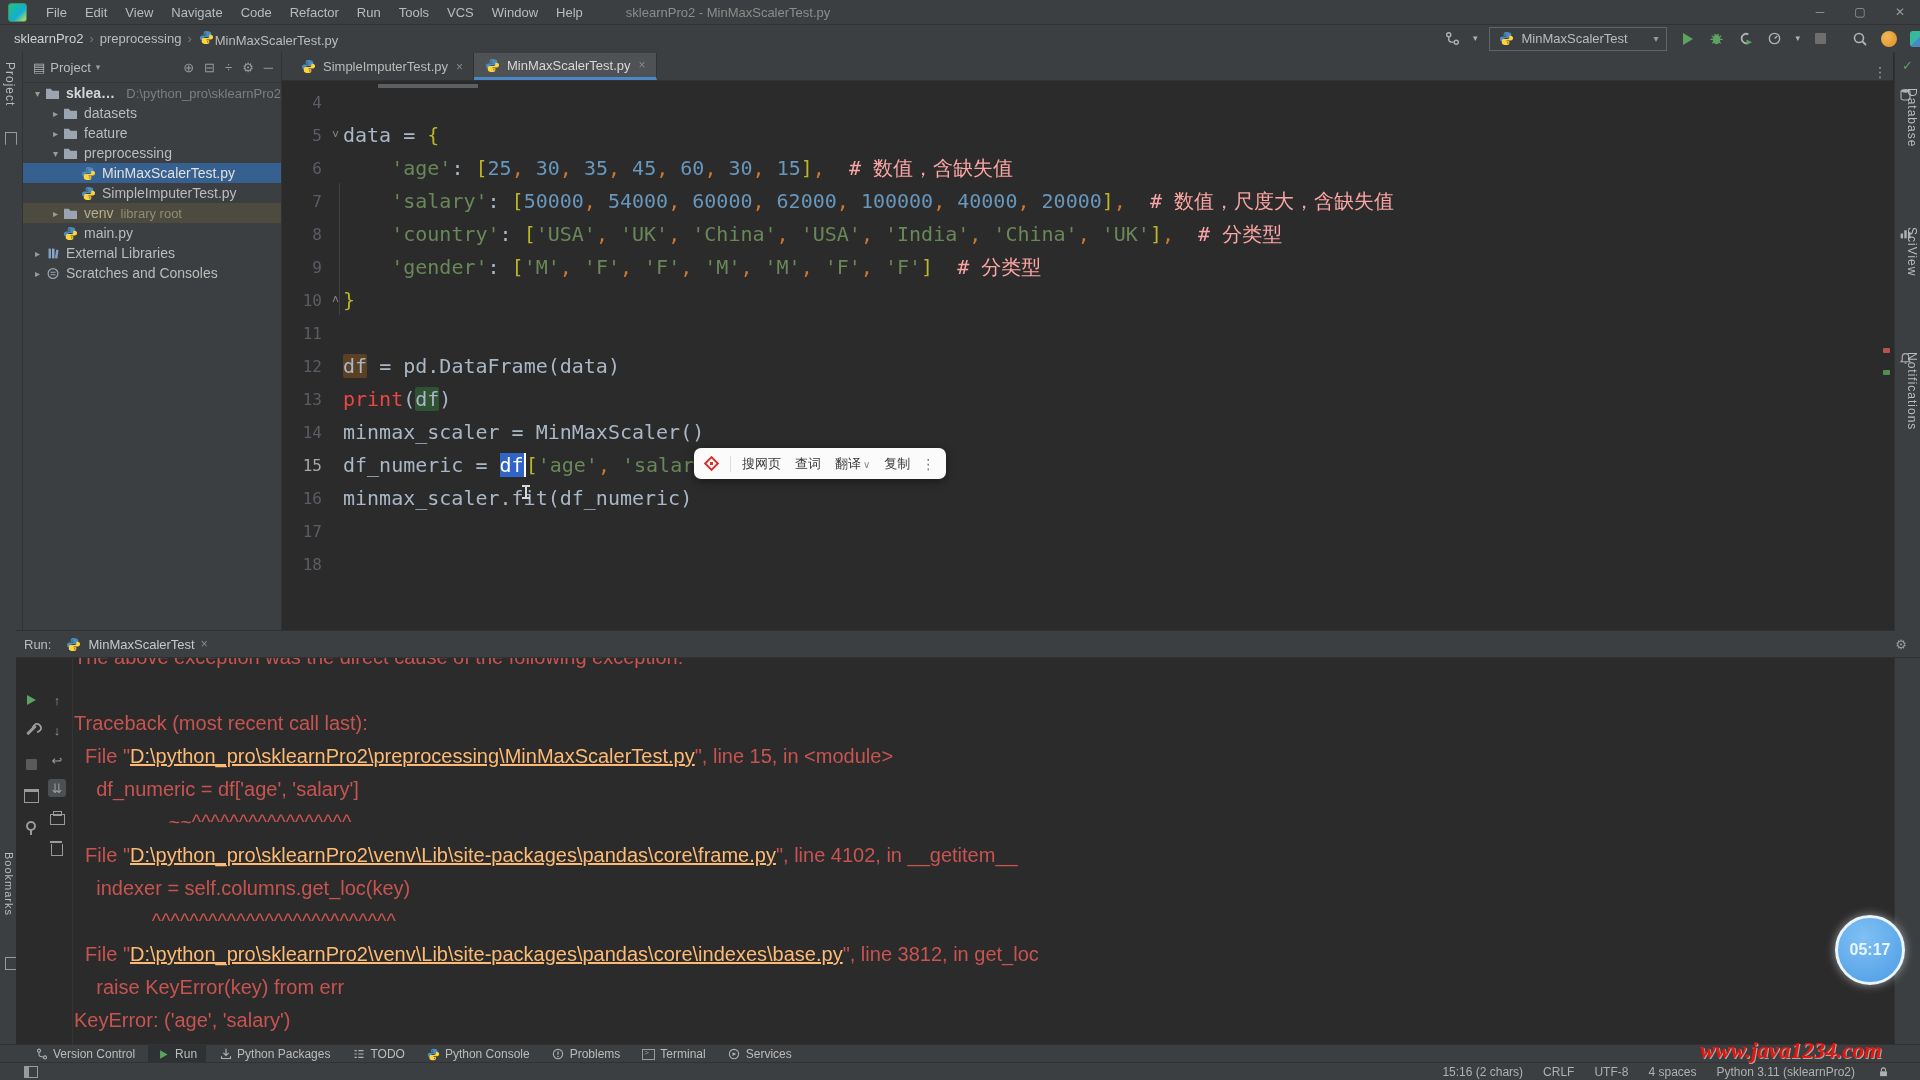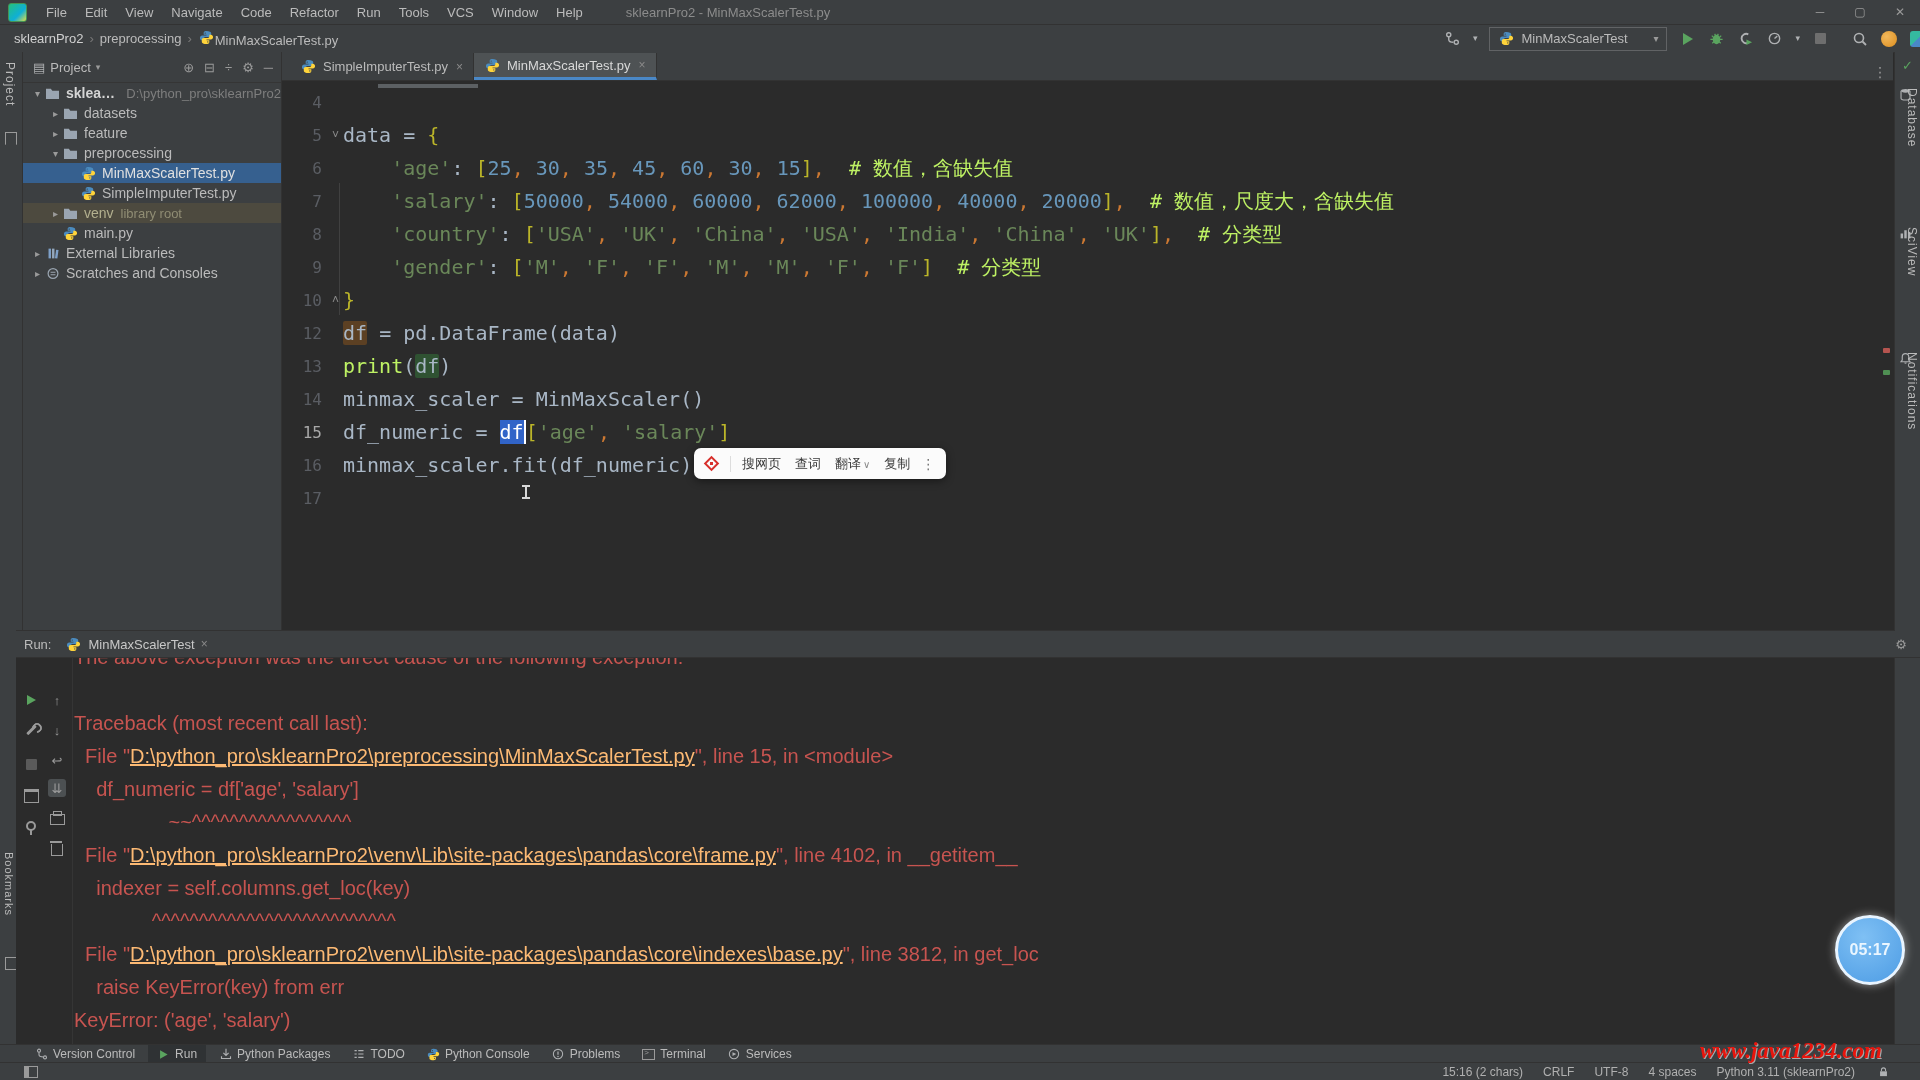--- a/index.html
+++ b/index.html
@@ -54,21 +54,21 @@
   .tab .x{color:#8A8A8A;font-size:12px;margin-left:2px;}
   .tab.active{background:#4E5254;border-bottom:3px solid #4A88C7;height:24px;color:#D8D8D8;}
   .tabbar-right{margin-left:auto;display:flex;align-items:center;gap:8px;margin-right:6px;}
   .code{position:absolute;left:0;top:28px;right:0;bottom:0;font-size:20px;line-height:33px;}
   .code-line{display:flex;height:33px;white-space:pre;}
   .ln{width:40px;flex:0 0 auto;text-align:right;padding-right:6px;color:#5A5D63;font-family:"DejaVu Sans Mono",monospace;font-size:16px;}
   .ln.cur{color:#A8A8A8;}
   .foldc{width:15px;flex:0 0 auto;color:#8A8A8A;font-size:12px;text-align:center;}
   .ctext{font-family:"DejaVu Sans Mono",monospace;color:#A9B7C6;}
   .tk-st{color:#6A8759}.tk-nu{color:#6897BB}.tk-br{color:#BBB529}.tk-or{color:#CC7832}
-  .tk-cm{color:#bef264}.tk-bi{color:#bef264}
+  .tk-cm{color:#fca5a5}.tk-bi{color:#ef4444}
   .tk-hlw{background:#5C4023;border-radius:2px;}
   .tk-hlg{background:#2F5232;border-radius:2px;}
   .tk-sel{background:#3164C8;color:#FFF;border-right:2px solid #FFFFFF;}
   .indent-guide{position:absolute;width:1px;background:#404040;}
   .sliver{position:absolute;background:#6E7377;opacity:.75;}
   .stripe-mark{position:absolute;width:7px;height:5px;border-radius:1px;}
 
   
   .ibeam{position:absolute;width:2px;height:14px;background:#D8D8D8;}
   .ibeam:before,.ibeam:after{content:"";position:absolute;left:-3px;width:8px;height:2px;background:#D8D8D8;}
@@ -397,26 +397,28 @@
     </div>
     <div class="sliver" style="left:96px;top:32px;width:100px;height:4px"></div>
     <div class="code" id="code" style="padding-top: 6px;">
         <div class="code-line"><span class="ln">4</span><span class="foldc"></span><span class="ctext"></span></div>
         <div class="code-line"><span class="ln">5</span><span class="foldc">˅</span><span class="ctext"><span>data</span><span> = </span><span class="tk-br">{</span></span></div>
         <div class="code-line"><span class="ln">6</span><span class="foldc"></span><span class="ctext"><span>    </span><span class="tk-st">'age'</span><span>: </span><span class="tk-br">[</span><span class="tk-nu">25</span><span class="tk-or">, </span><span class="tk-nu">30</span><span class="tk-or">, </span><span class="tk-nu">35</span><span class="tk-or">, </span><span class="tk-nu">45</span><span class="tk-or">, </span><span class="tk-nu">60</span><span class="tk-or">, </span><span class="tk-nu">30</span><span class="tk-or">, </span><span class="tk-nu">15</span><span class="tk-br">]</span><span class="tk-or">,</span><span>  </span><span class="tk-cm"># 数值，含缺失值</span></span></div>
         <div class="code-line"><span class="ln">7</span><span class="foldc"></span><span class="ctext"><span>    </span><span class="tk-st">'salary'</span><span>: </span><span class="tk-br">[</span><span class="tk-nu">50000</span><span class="tk-or">, </span><span class="tk-nu">54000</span><span class="tk-or">, </span><span class="tk-nu">60000</span><span class="tk-or">, </span><span class="tk-nu">62000</span><span class="tk-or">, </span><span class="tk-nu">100000</span><span class="tk-or">, </span><span class="tk-nu">40000</span><span class="tk-or">, </span><span class="tk-nu">20000</span><span class="tk-br">]</span><span class="tk-or">,</span><span>  </span><span class="tk-cm"># 数值，尺度大，含缺失值</span></span></div>
         <div class="code-line"><span class="ln">8</span><span class="foldc"></span><span class="ctext"><span>    </span><span class="tk-st">'country'</span><span>: </span><span class="tk-br">[</span><span class="tk-st">'USA'</span><span class="tk-or">, </span><span class="tk-st">'UK'</span><span class="tk-or">, </span><span class="tk-st">'China'</span><span class="tk-or">, </span><span class="tk-st">'USA'</span><span class="tk-or">, </span><span class="tk-st">'India'</span><span class="tk-or">, </span><span class="tk-st">'China'</span><span class="tk-or">, </span><span class="tk-st">'UK'</span><span class="tk-br">]</span><span class="tk-or">,</span><span>  </span><span class="tk-cm"># 分类型</span></span></div>
         <div class="code-line"><span class="ln">9</span><span class="foldc"></span><span class="ctext"><span>    </span><span class="tk-st">'gender'</span><span>: </span><span class="tk-br">[</span><span class="tk-st">'M'</span><span class="tk-or">, </span><span class="tk-st">'F'</span><span class="tk-or">, </span><span class="tk-st">'F'</span><span class="tk-or">, </span><span class="tk-st">'M'</span><span class="tk-or">, </span><span class="tk-st">'M'</span><span class="tk-or">, </span><span class="tk-st">'F'</span><span class="tk-or">, </span><span class="tk-st">'F'</span><span class="tk-br">]</span><span>  </span><span class="tk-cm"># 分类型</span></span></div>
         <div class="code-line"><span class="ln">10</span><span class="foldc">˄</span><span class="ctext"><span class="tk-br">}</span></span></div>
+        <div class="code-line"><span class="ln">11</span><span class="foldc"></span><span class="ctext"></span></div>
         <div class="code-line"><span class="ln">12</span><span class="foldc"></span><span class="ctext"><span class="tk-hlw">df</span><span> = pd.DataFrame(data)</span></span></div>
         <div class="code-line"><span class="ln">13</span><span class="foldc"></span><span class="ctext"><span class="tk-bi">print</span><span>(</span><span class="tk-hlg">df</span><span>)</span></span></div>
         <div class="code-line"><span class="ln">14</span><span class="foldc"></span><span class="ctext"><span>minmax_scaler = MinMaxScaler()</span></span></div>
         <div class="code-line"><span class="ln cur">15</span><span class="foldc"></span><span class="ctext"><span>df_numeric = </span><span class="tk-sel">df</span><span class="tk-br">[</span><span class="tk-st">'age'</span><span class="tk-or">,</span><span> </span><span class="tk-st">'salary'</span><span class="tk-br">]</span></span></div>
         <div class="code-line"><span class="ln">16</span><span class="foldc"></span><span class="ctext"><span>minmax_scaler.fit(df_numeric)</span></span></div>
         <div class="code-line"><span class="ln">17</span><span class="foldc"></span></div>
+        <div class="code-line"><span class="ln">18</span><span class="foldc"></span><span class="ctext"></span></div>
       </div>
     <div class="indent-guide" style="left:57px;top:131px;height:132px"></div>
     <div class="ibeam" style="left:243px;top:433px"></div>
     <div class="stripe-mark" style="right:3px;top:296px;background:#B5544F"></div>
     <div class="stripe-mark" style="right:3px;top:318px;background:#4F8F53"></div>
   </div>
 
   <div class="abs popup">
     <span class="redlogo"></span>
     <span class="pdiv"></span>

